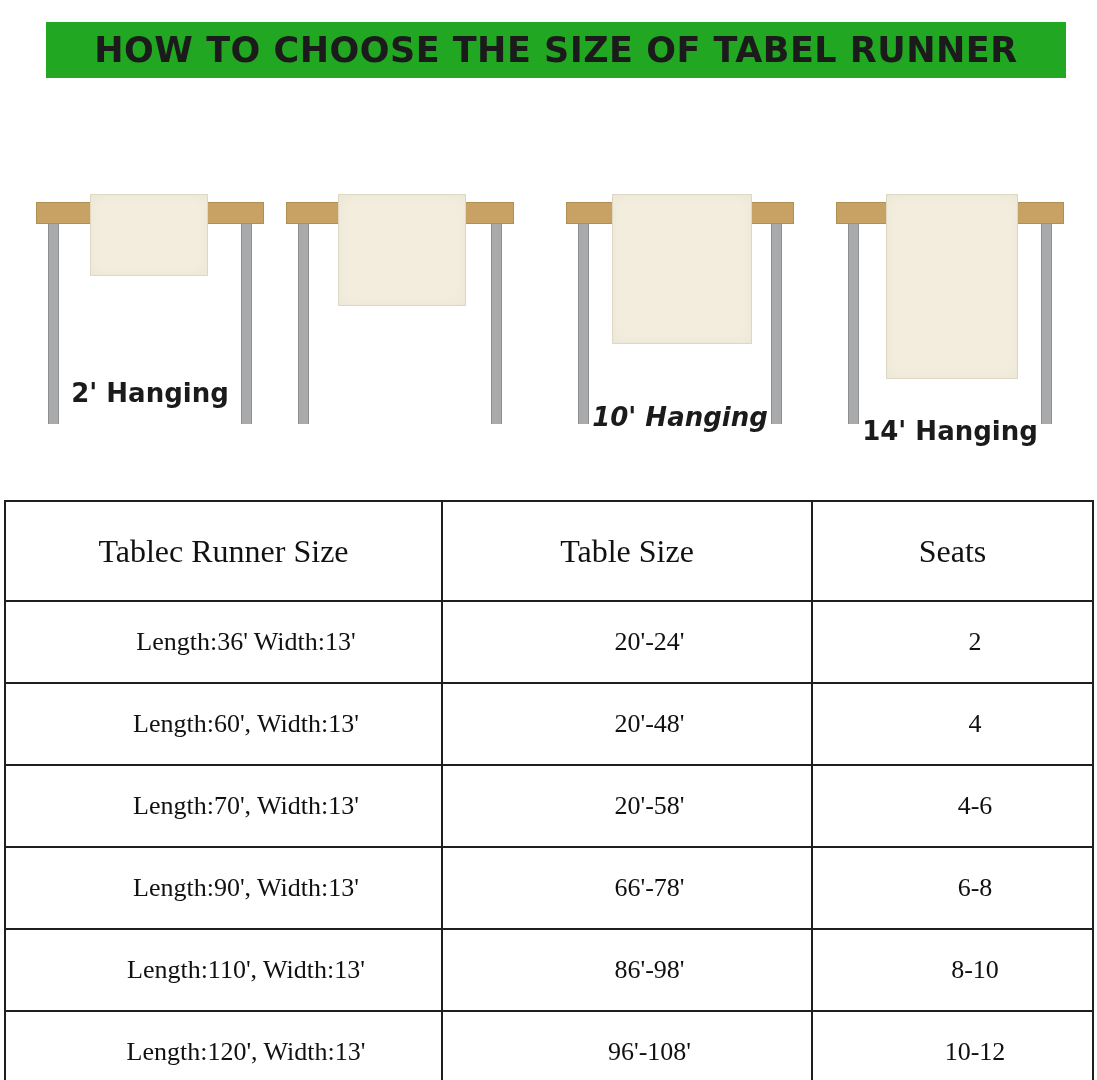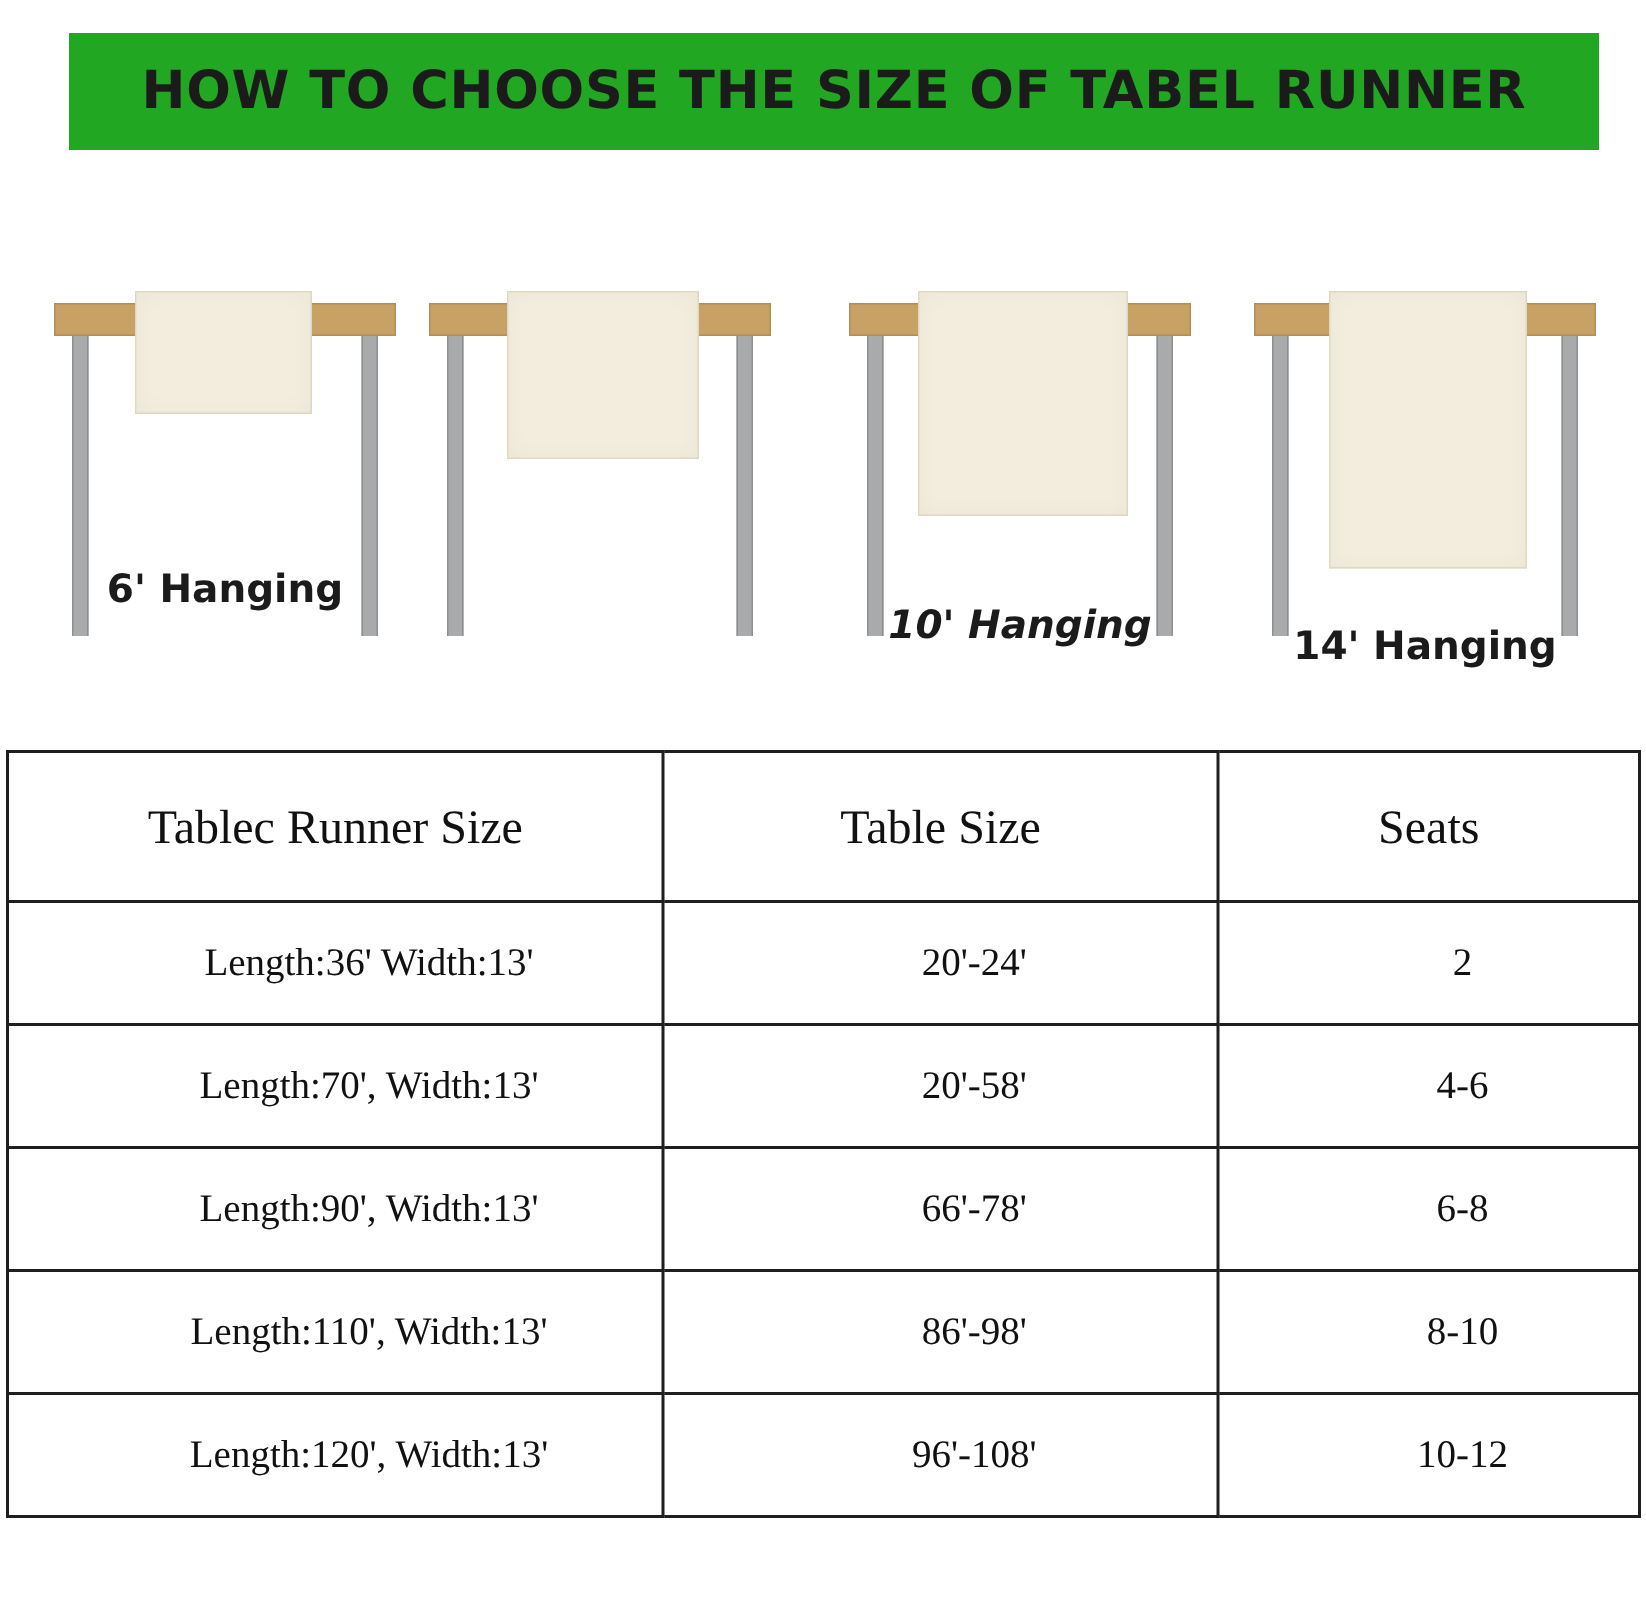--- a/index.html
+++ b/index.html
@@ -15,21 +15,21 @@
     overflow: hidden;
     position: relative;
   }
 
   
   .banner {
     position: absolute;
     left: 46px;
     top: 22px;
     width: 1020px;
-    height: 78px;
+    height: 56px;
     background: #21a721;
     display: flex;
     align-items: center;
     justify-content: center;
   }
   .banner-title {
     font-family: "DejaVu Sans", sans-serif;
     font-weight: bold;
     font-size: 35px;
     letter-spacing: 0.5px;
@@ -148,21 +148,21 @@
   <div class="banner-title">HOW TO CHOOSE THE SIZE OF TABEL RUNNER</div>
 </div>
 
 <div class="illustrations">
 
   <div class="table-fig fig-1">
     <div class="leg leg-left"></div>
     <div class="leg leg-right"></div>
     <div class="table-top"></div>
     <div class="runner runner-1"></div>
-    <div class="fig-label fig-label-1">6' Hanging</div>
+    <div class="fig-label fig-label-1">2' Hanging</div>
   </div>
 
   <div class="table-fig fig-2">
     <div class="leg leg-left"></div>
     <div class="leg leg-right"></div>
     <div class="table-top"></div>
     <div class="runner runner-2"></div>
   </div>
 
   <div class="table-fig fig-3">
@@ -196,20 +196,25 @@
       <th>Seats</th>
     </tr>
   </thead>
   <tbody>
     <tr>
       <td>Length:36' Width:13'</td>
       <td>20'-24'</td>
       <td>2</td>
     </tr>
     <tr>
+      <td>Length:60', Width:13'</td>
+      <td>20'-48'</td>
+      <td>4</td>
+    </tr>
+    <tr>
       <td>Length:70', Width:13'</td>
       <td>20'-58'</td>
       <td>4-6</td>
     </tr>
     <tr>
       <td>Length:90',  Width:13'</td>
       <td>66'-78'</td>
       <td>6-8</td>
     </tr>
     <tr>

